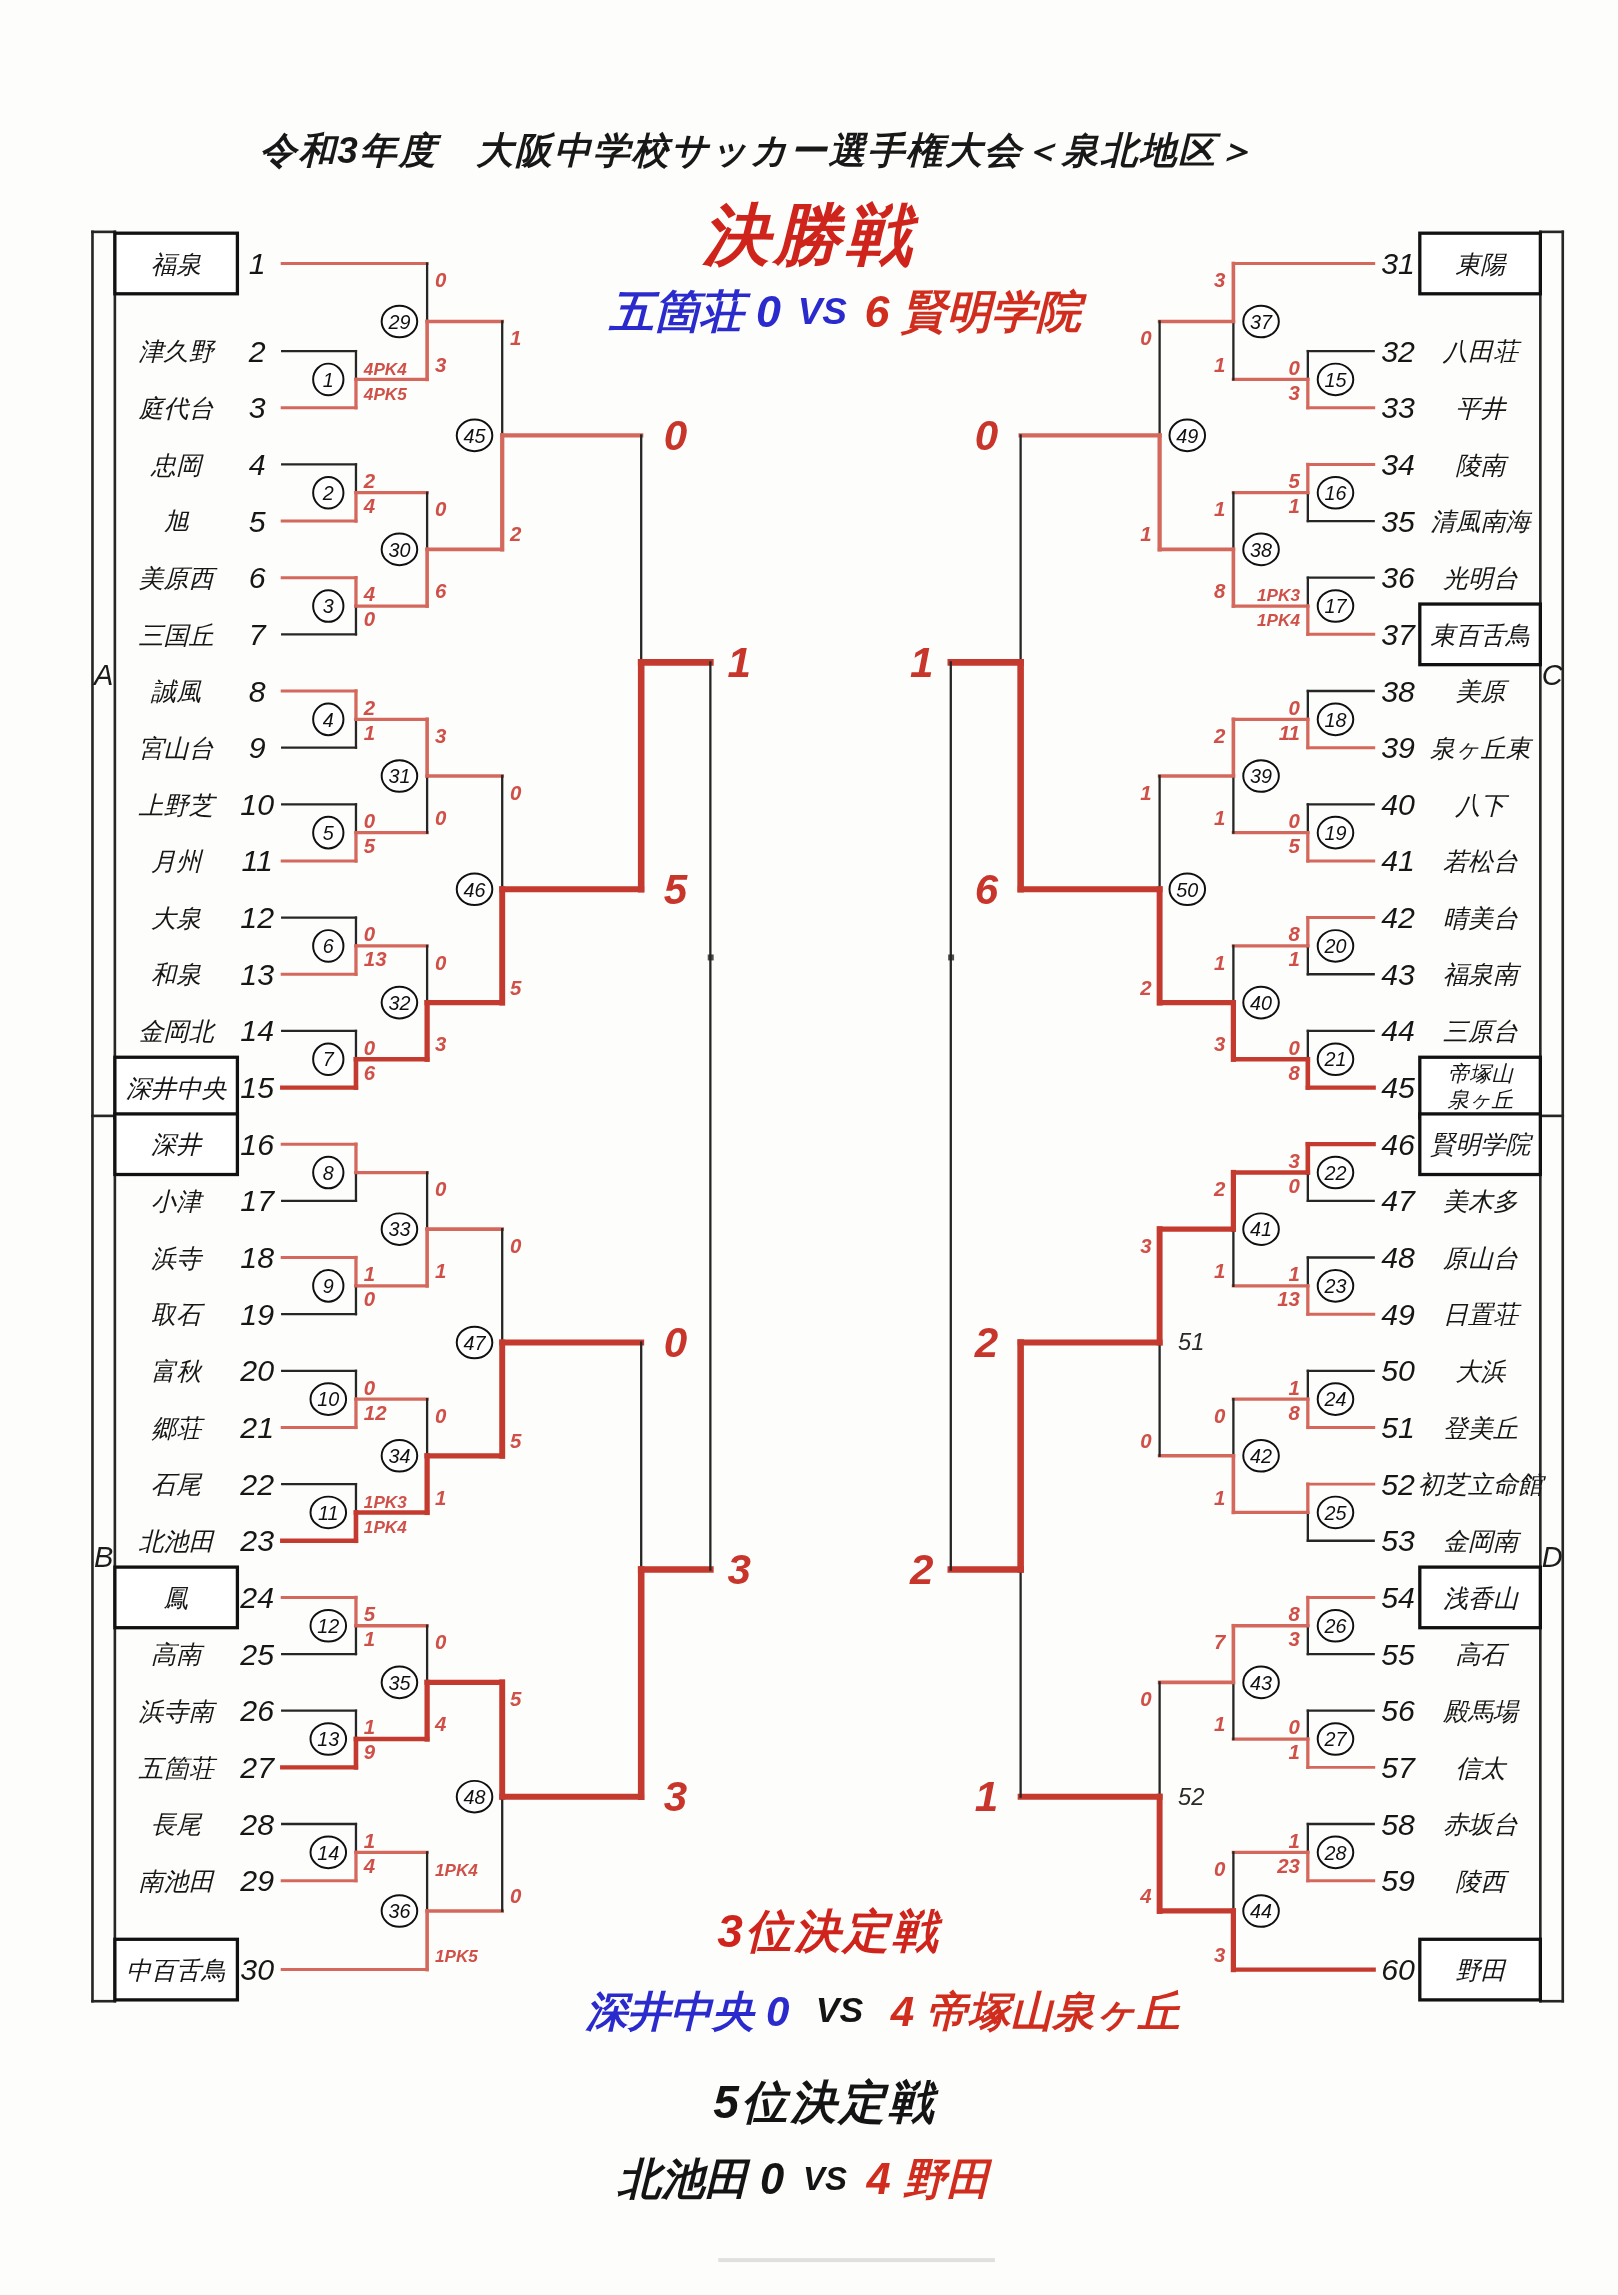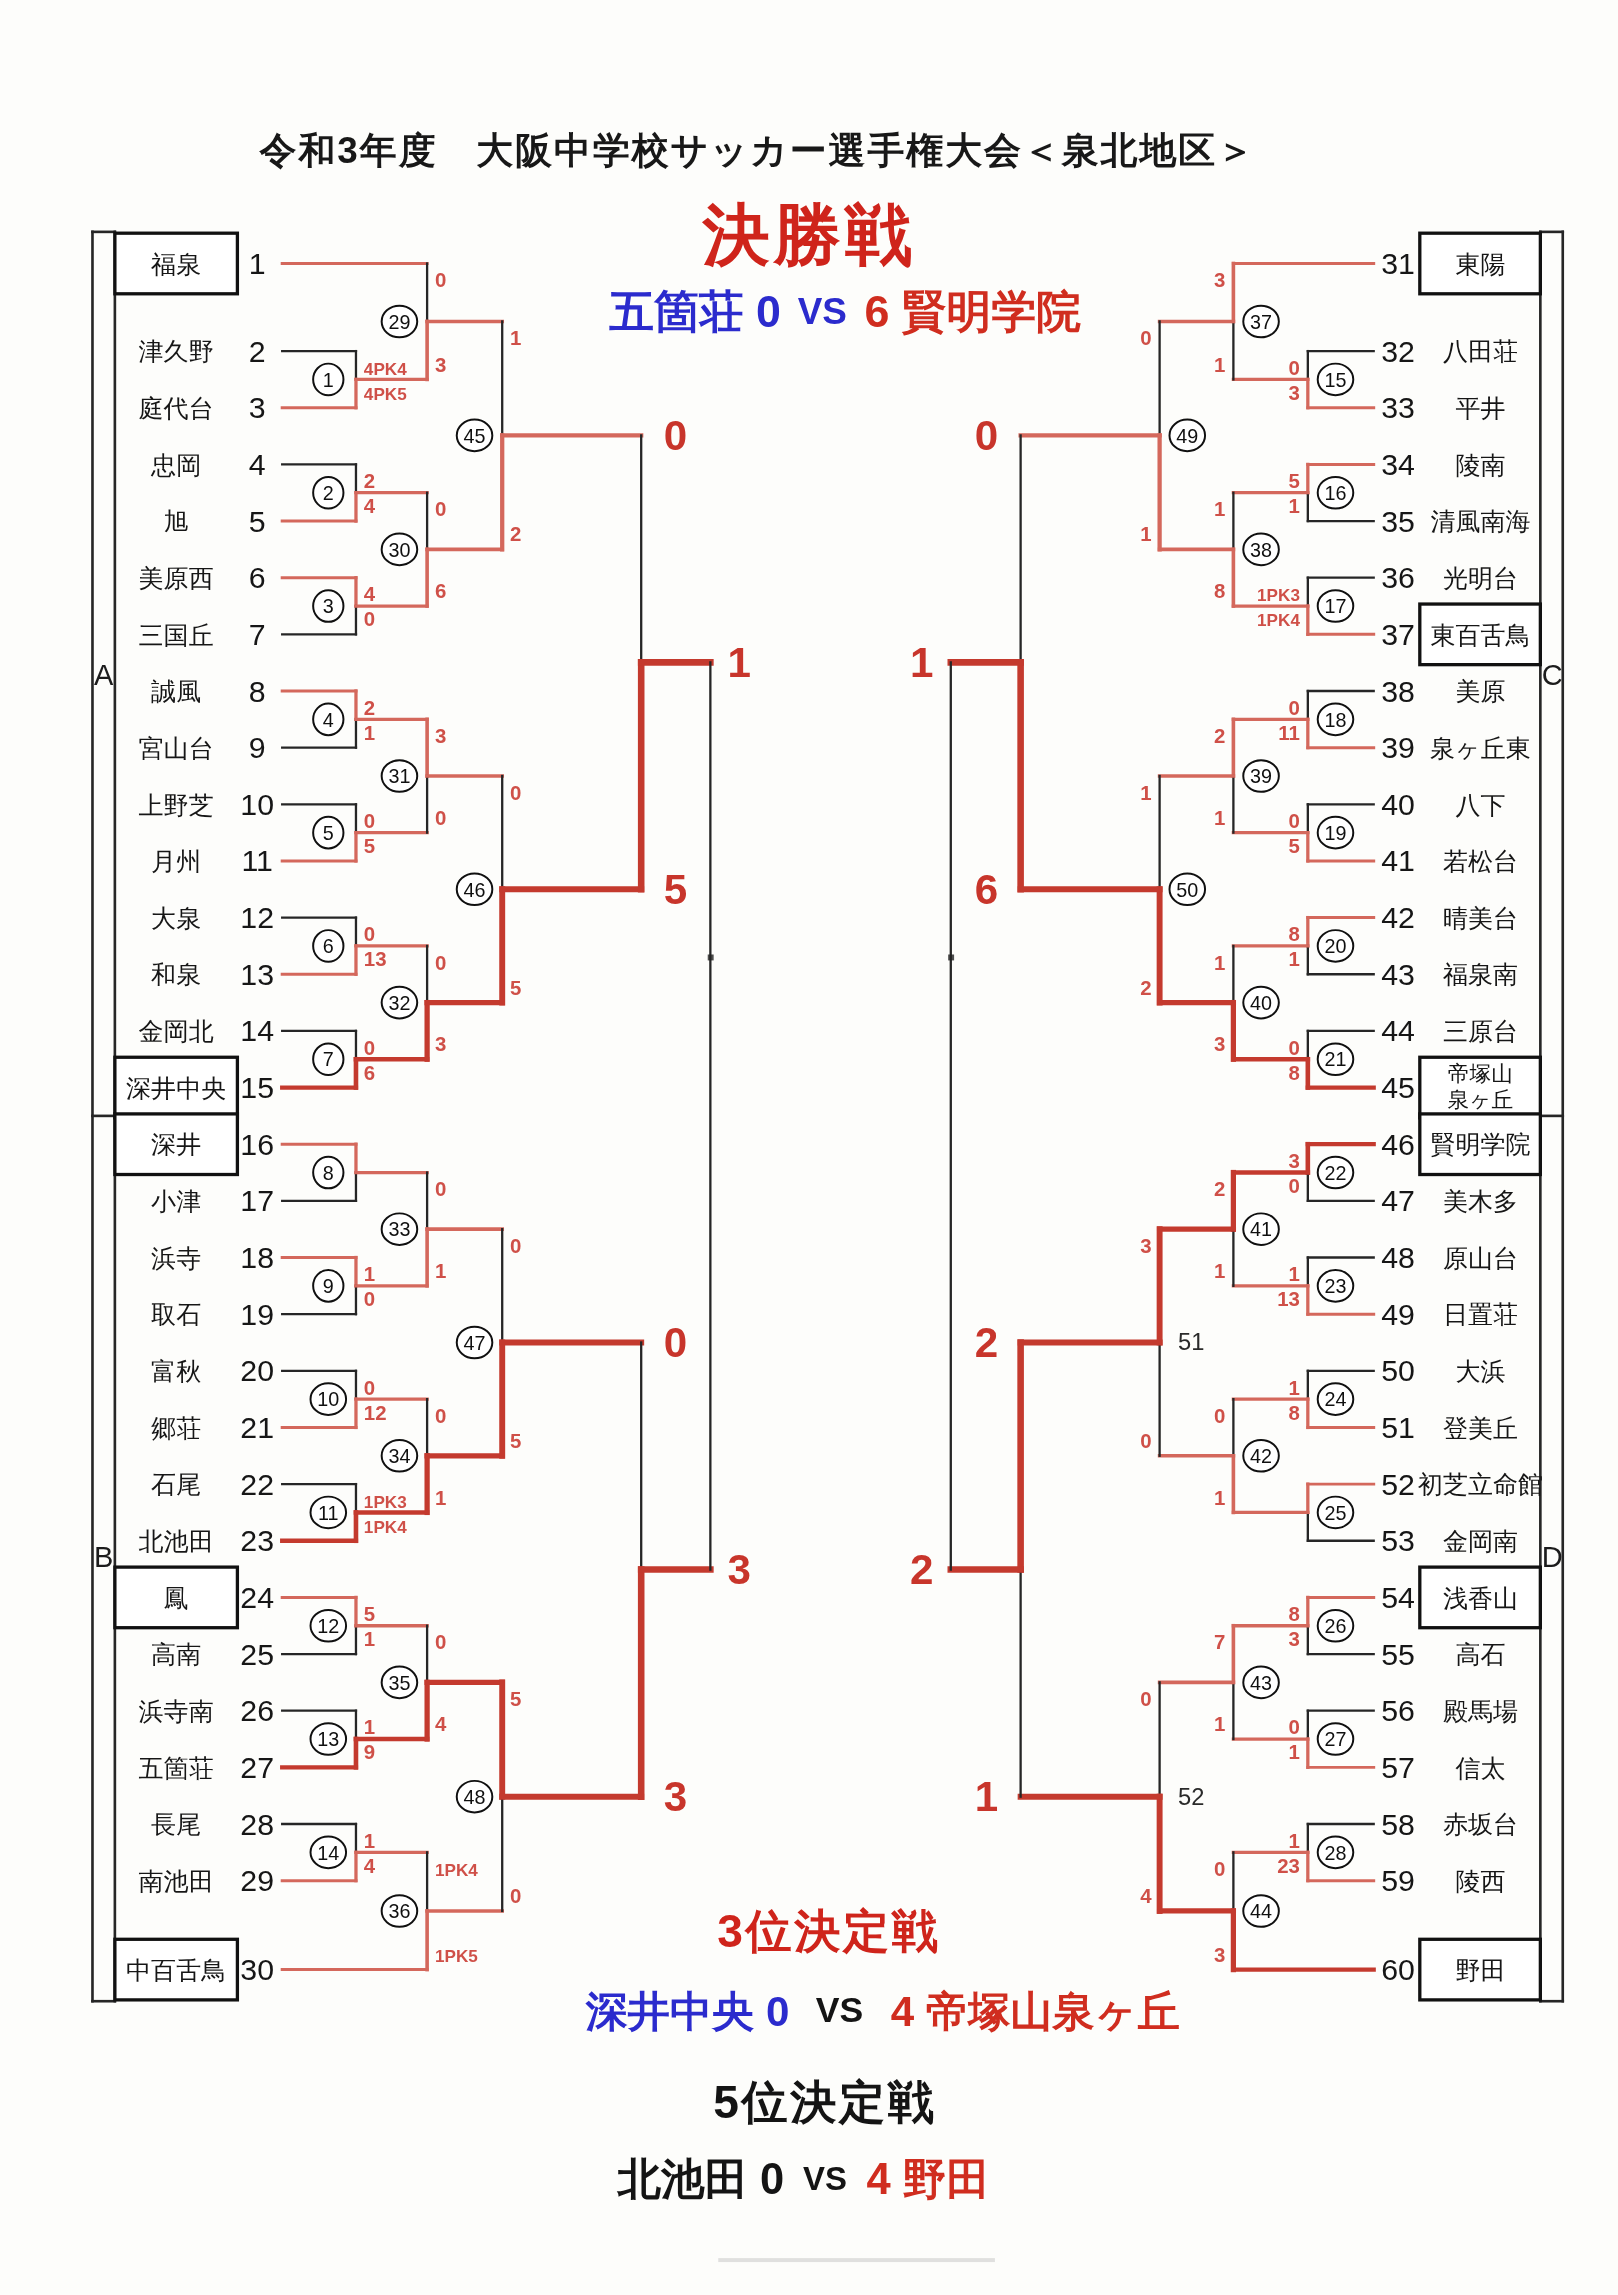--- a/index.html
+++ b/index.html
@@ -1,17 +1,17 @@
 <!DOCTYPE html>
 <html style="font-size:10.5px"><head>
 <meta charset="utf-8">
 <style>
   html,body{margin:0;padding:0;background:#ffffff;}
   #page{position:relative;width:1619px;height:2295px;background:#fdfdfb;overflow:hidden;
-        font-family:"Liberation Sans","DejaVu Sans",sans-serif;}
+        font-family:"Liberation Sans","DejaVu Sans",sans-serif;font-style:italic;}
   svg{display:block;}
   text{font-family:"Liberation Sans","DejaVu Sans",sans-serif;}
   .title-text{font-size:56px;font-weight:bold;fill:#181818;letter-spacing:3px;}
   .round-label{font-size:102px;font-weight:bold;fill:#cf241b;letter-spacing:6px;}
   .final-blue{font-size:68px;font-weight:bold;fill:#2b2bcd;}
   .final-vs-blue{font-size:56px;font-weight:bold;fill:#2b2bcd;}
   .final-red{font-size:68px;font-weight:bold;fill:#d02d1f;}
   .third-label{font-size:70px;font-weight:bold;fill:#cf241b;letter-spacing:4px;}
   .third-blue{font-size:64px;font-weight:bold;fill:#2b2bcd;}
   .third-vs{font-size:54px;font-weight:bold;fill:#141414;}

